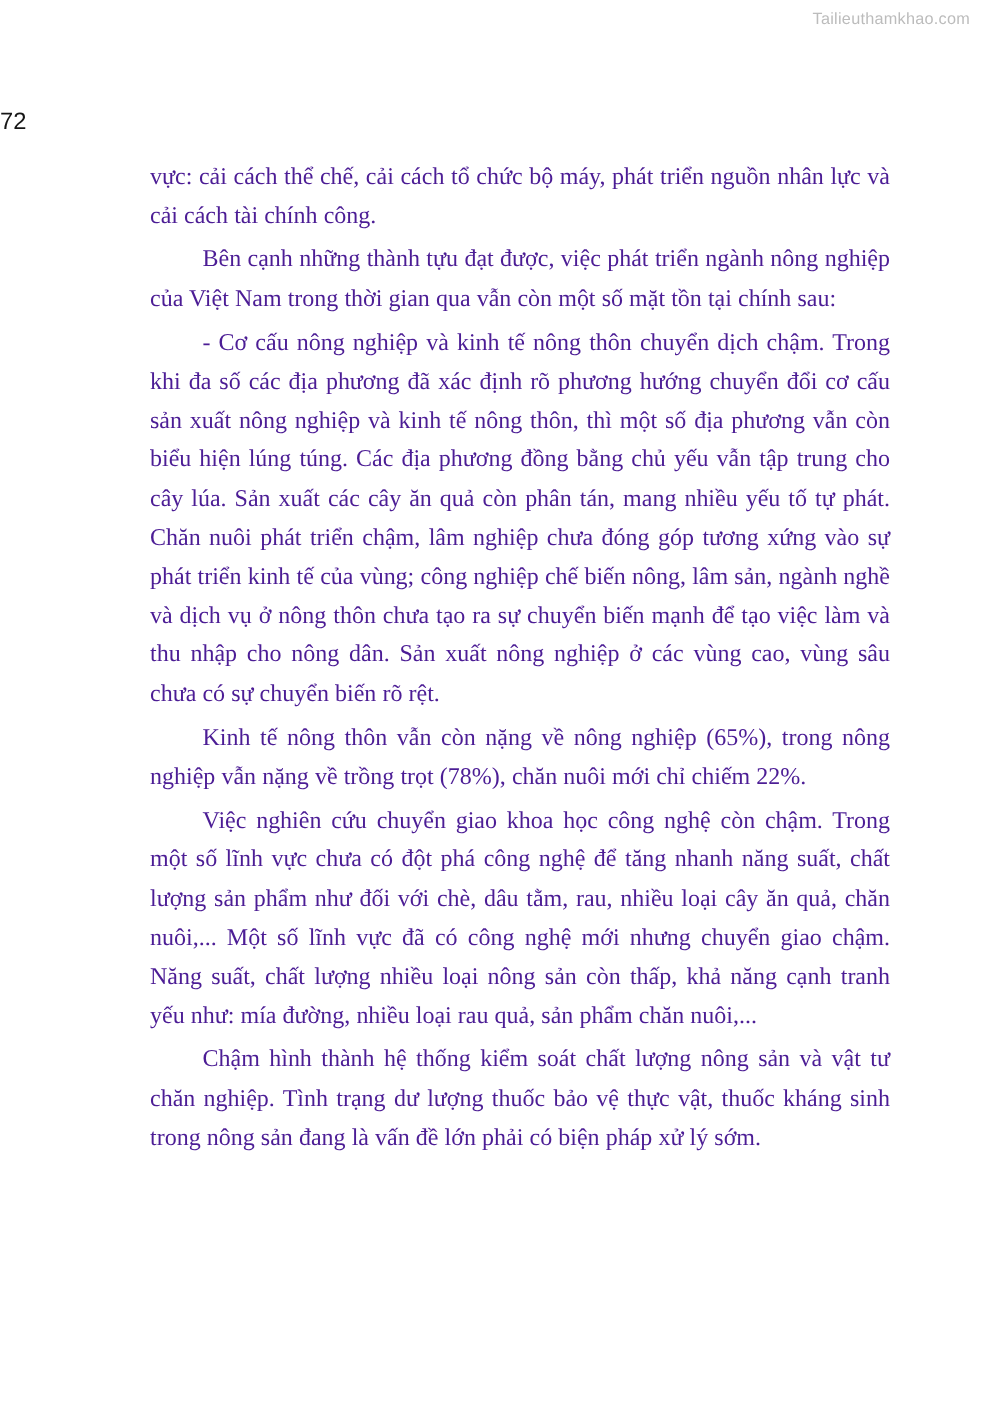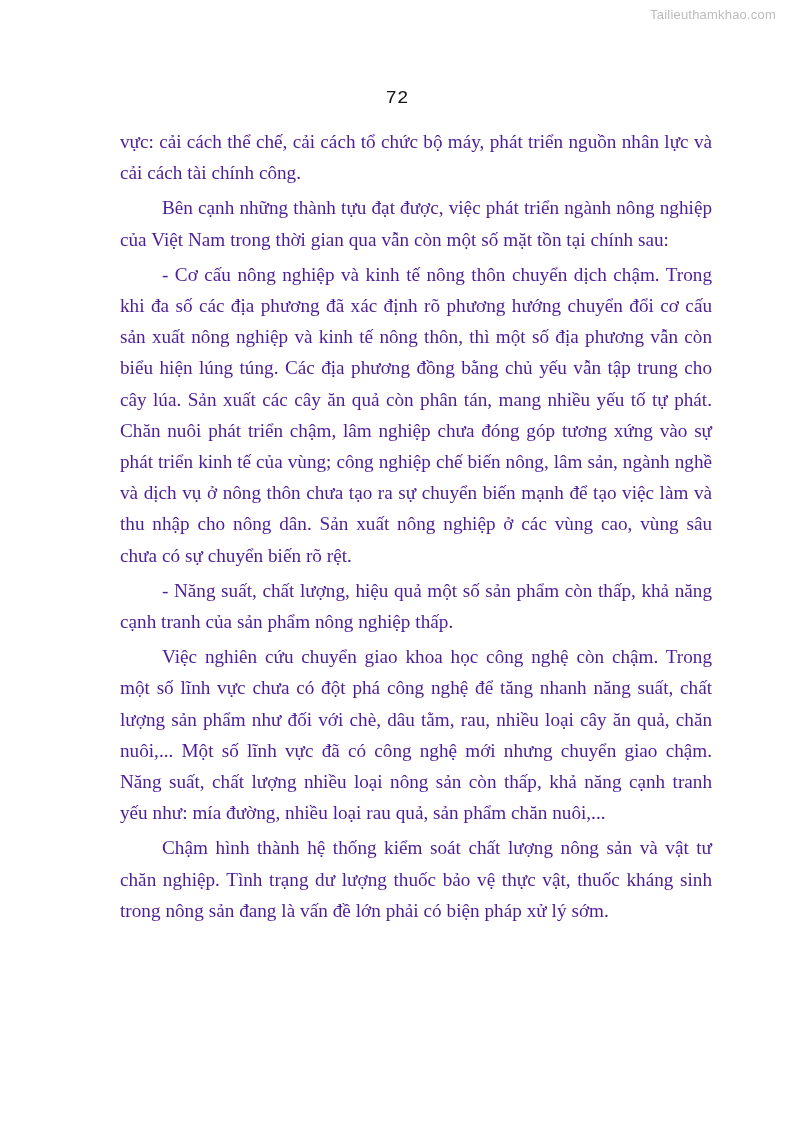--- a/index.html
+++ b/index.html
@@ -27,22 +27,21 @@
     color: #bcbcbc;
     white-space: nowrap;
     user-select: none;
   }
 
   .page-number {
     position: absolute;
     top: 87px;
     left: 0;
     width: 794px;
-    text-align: center;
-    font-family: Liberation Mono, monospace;
+    font-family: Liberation Sans, sans-serif;
     font-size: 19px;
     color: #161616;
   }
 
   .content {
     position: absolute;
     top: 126px;
     left: 120px;
     width: 592px;
   }
@@ -83,22 +82,22 @@
   <div class="page-number">72</div>
 
   <div class="content">
 
     <p class="para">vực: cải cách thể chế, cải cách tổ chức bộ máy, phát triển nguồn nhân lực và cải cách tài chính công.</p>
 
     <p class="para indent">Bên cạnh những thành tựu đạt được, việc phát triển ngành nông nghiệp của Việt Nam trong thời gian qua vẫn còn một số mặt tồn tại chính sau:</p>
 
     <p class="para indent">- Cơ cấu nông nghiệp và kinh tế nông thôn chuyển dịch chậm. Trong khi đa số các địa phương đã xác định rõ phương hướng chuyển đổi cơ cấu sản xuất nông nghiệp và kinh tế nông thôn, thì một số địa phương vẫn còn biểu hiện lúng túng. Các địa phương đồng bằng chủ yếu vẫn tập trung cho cây lúa. Sản xuất các cây ăn quả còn phân tán, mang nhiều yếu tố tự phát. Chăn nuôi phát triển chậm, lâm nghiệp chưa đóng góp tương xứng vào sự phát triển kinh tế của vùng; công nghiệp chế biến nông, lâm sản, ngành nghề và dịch vụ ở nông thôn chưa tạo ra sự chuyển biến mạnh để tạo việc làm và thu nhập cho nông dân. Sản xuất nông nghiệp ở các vùng cao, vùng sâu chưa có sự chuyển biến rõ rệt.</p>
 
+    <p class="para indent">Kinh tế nông thôn vẫn còn nặng về nông nghiệp (65%), trong nông nghiệp vẫn nặng về trồng trọt (78%), chăn nuôi mới chỉ chiếm 22%.</p>
 
-    <p class="para indent">- Năng suất, chất lượng, hiệu quả một số sản phẩm còn thấp, khả năng cạnh tranh của sản phẩm nông nghiệp thấp.</p>
 
     <p class="para indent">Việc nghiên cứu chuyển giao khoa học công nghệ còn chậm. Trong một số lĩnh vực chưa có đột phá công nghệ để tăng nhanh năng suất, chất lượng sản phẩm như đối với  chè, dâu tằm, rau, nhiều loại cây ăn quả, chăn nuôi,... Một số lĩnh vực đã có công nghệ mới nhưng chuyển giao chậm. Năng suất, chất lượng nhiều loại nông sản còn thấp, khả năng cạnh tranh yếu như: mía đường, nhiều loại rau quả, sản phẩm chăn nuôi,...</p>
 
     <p class="para indent">Chậm hình thành hệ thống kiểm soát chất lượng nông sản và vật tư chăn nghiệp. Tình trạng dư lượng thuốc bảo vệ thực vật, thuốc kháng sinh trong nông sản đang là vấn đề lớn phải có biện pháp xử lý sớm.</p>
 
   </div>
 
 </div>
 
 </body></html>

